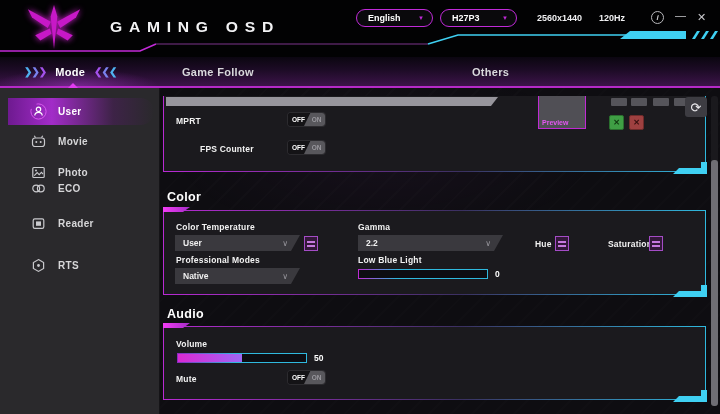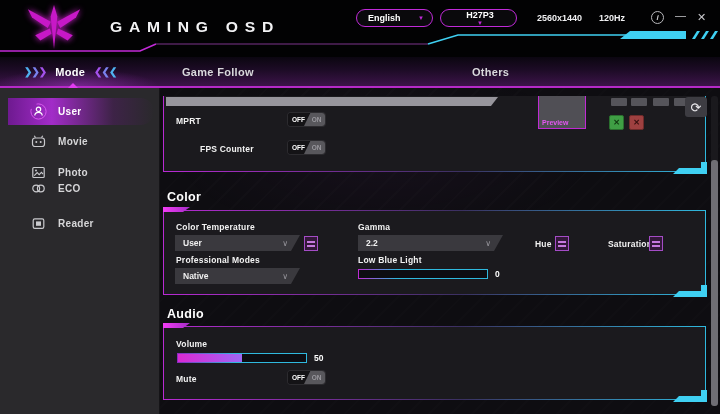--- a/index.html
+++ b/index.html
@@ -11,21 +11,21 @@
   .titlebar{position:absolute;top:0;left:0;width:720px;height:57px;background:#020203;}
   .logo{position:absolute;left:22px;top:4px;width:64px;height:46px;filter:drop-shadow(0 0 3px #d020d0);}
   .app-title{position:absolute;left:110px;top:19px;font-size:14px;font-weight:700;color:#f2f2f4;
              letter-spacing:6px;transform:scaleX(1.12);transform-origin:left;}
   .pill{position:absolute;top:9px;height:18px;border:1px solid #c02ad8;border-radius:9px;
         background:#0a090c;display:flex;align-items:center;justify-content:space-between;
         padding:0 8px 0 11px;cursor:pointer;}
   .pill .pval{color:#fff;font-size:9px;font-weight:700;}
   .pill .pchev{color:#c02ad8;font-size:6px;}
   .pill-lang{left:356px;width:77px;}
-  .pill-model{left:440px;width:77px;flex-direction:column;}
+  .pill-model{left:440px;width:77px;}
   .hdr-txt{position:absolute;top:13px;color:#f0f0f2;font-size:9px;font-weight:700;}
   .res{left:537px;}  .hz{left:599px;}
   .winbtn{position:absolute;top:11px;color:#c8c8cc;font-size:11px;cursor:pointer;line-height:13px;}
   .info-btn{left:651px;width:13px;height:13px;border:1px solid #b8b8bc;border-radius:50%;
             font-size:8px;font-weight:700;text-align:center;line-height:12px;font-style:italic;}
   .min-btn{left:675px;top:9px;}
   .close-btn{left:697px;}
 
   
   .deco{position:absolute;top:26px;left:0;width:720px;height:30px;pointer-events:none;}
@@ -229,20 +229,27 @@
     </div>
 
     <div class="side-item" style="top:122px;">
       <svg viewBox="0 0 17 17">
         <rect x="3.2" y="3.8" width="10.6" height="9.6" rx="1.6" fill="none" stroke="#c9c9cd" stroke-width="1.2"></rect>
         <rect x="6" y="6.4" width="5" height="4.4" fill="#c9c9cd"></rect>
       </svg>
       <span class="slabel">Reader</span>
     </div>
 
+    <div class="side-item" style="top:164px;">
+      <svg viewBox="0 0 17 17">
+        <path d="M8.5 2.6 L13.6 5.5 V11.5 L8.5 14.4 L3.4 11.5 V5.5 Z" fill="none" stroke="#c9c9cd" stroke-width="1.2"></path>
+        <circle cx="8.5" cy="8.5" r="1.4" fill="#c9c9cd"></circle>
+      </svg>
+      <span class="slabel">RTS</span>
+    </div>
 
   </div>
 
   <div class="main">
 
     <div class="panel panel-top">
       <div class="gray-bar"></div>
 
       <span class="plabel" style="left:12px;top:20px;">MPRT</span>
       <div class="toggle" style="left:124px;top:17px;">

